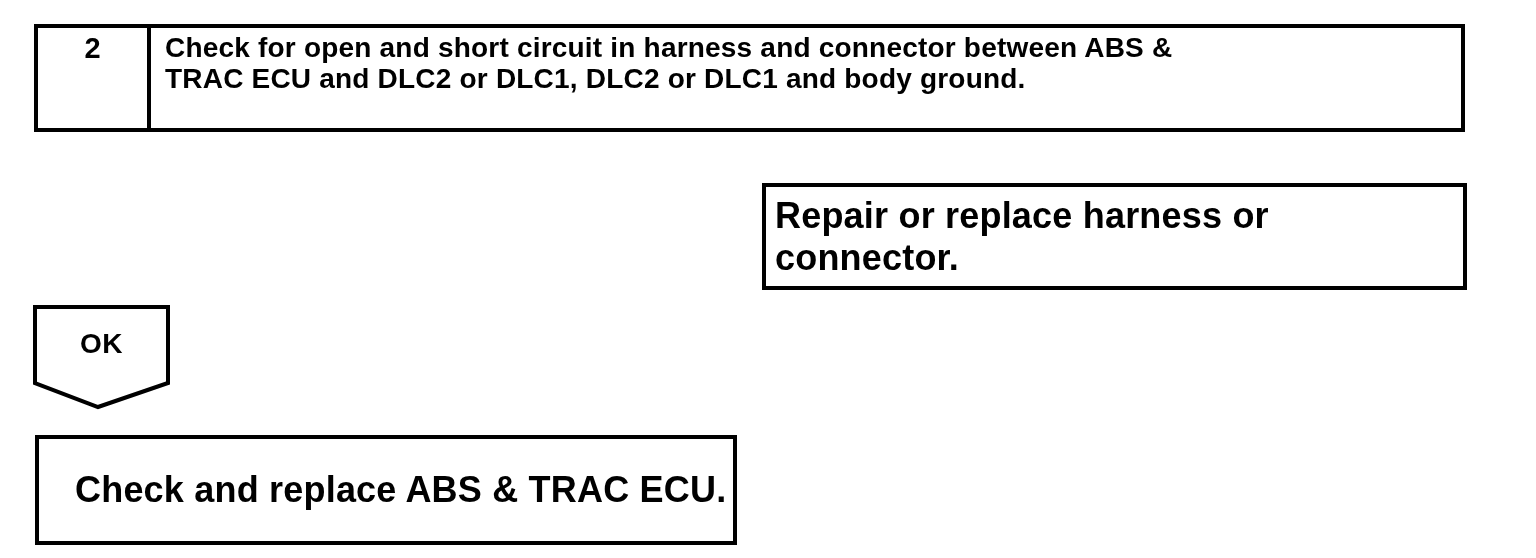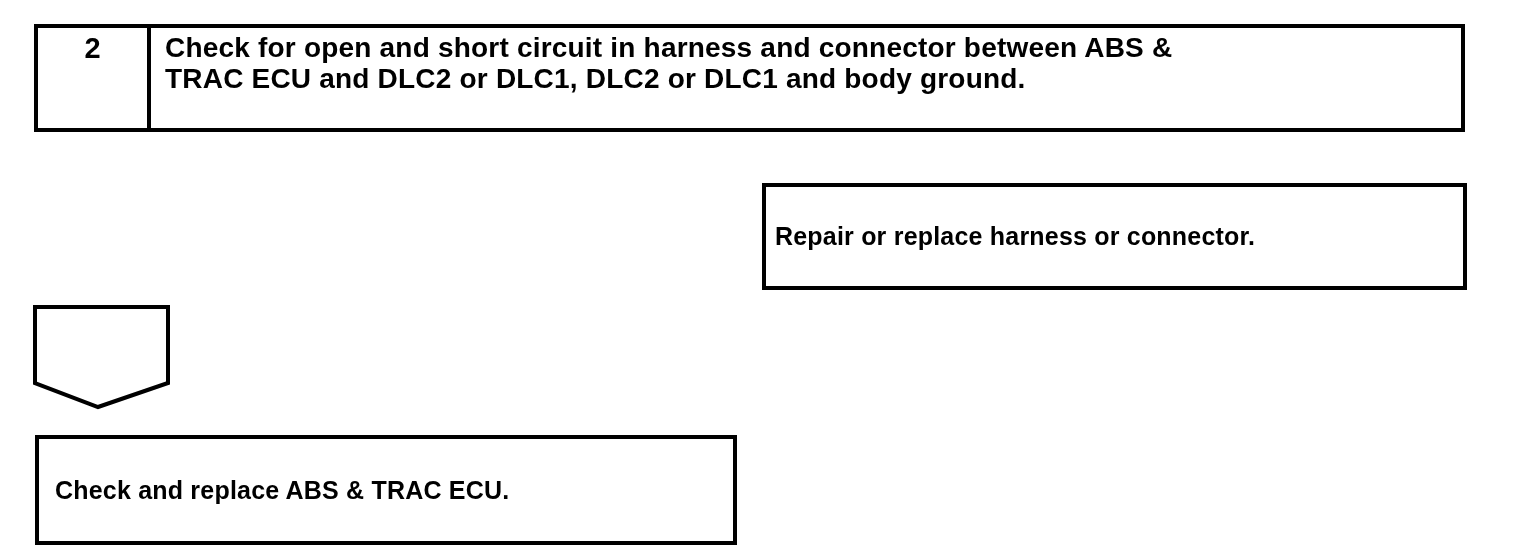--- a/index.html
+++ b/index.html
@@ -92,36 +92,36 @@
   }
 
   
   .action-box {
     position: absolute;
     border: 4px solid #000;
     box-sizing: border-box;
     display: flex;
     align-items: center;
     background: #fff;
-    font-size: 25px;
+    font-size: 36px;
     letter-spacing: 0.2px;
   }
   .ng-action-box {
     left: 762px;
     top: 183px;
     width: 705px;
     height: 107px;
     padding-left: 9px;
   }
   .ok-action-box {
     left: 35px;
     top: 435px;
     width: 702px;
     height: 110px;
-    padding-left: 16px;
+    padding-left: 36px;
   }
 </style>
 </head>
 <body>
 
 <div class="canvas">
 
   <div class="step-box">
     <div class="step-num-cell">
       <span>2</span>
@@ -132,19 +132,20 @@
 
 
   <div class="action-box ng-action-box">
     <span>Repair or replace harness or connector.</span>
   </div>
 
   <div class="connector ok-connector">
     <svg width="137" height="105" viewBox="0 0 137 105">
       <polygon points="2,2 135,2 135,78 65,102 2,78" fill="#ffffff" stroke="#000000" stroke-width="4" stroke-linejoin="miter"></polygon>
     </svg>
+    <div class="label-zone">OK</div>
   </div>
 
   <div class="action-box ok-action-box">
     <span>Check and replace ABS &amp; TRAC ECU.</span>
   </div>
 
 </div>
 
 </body></html>

